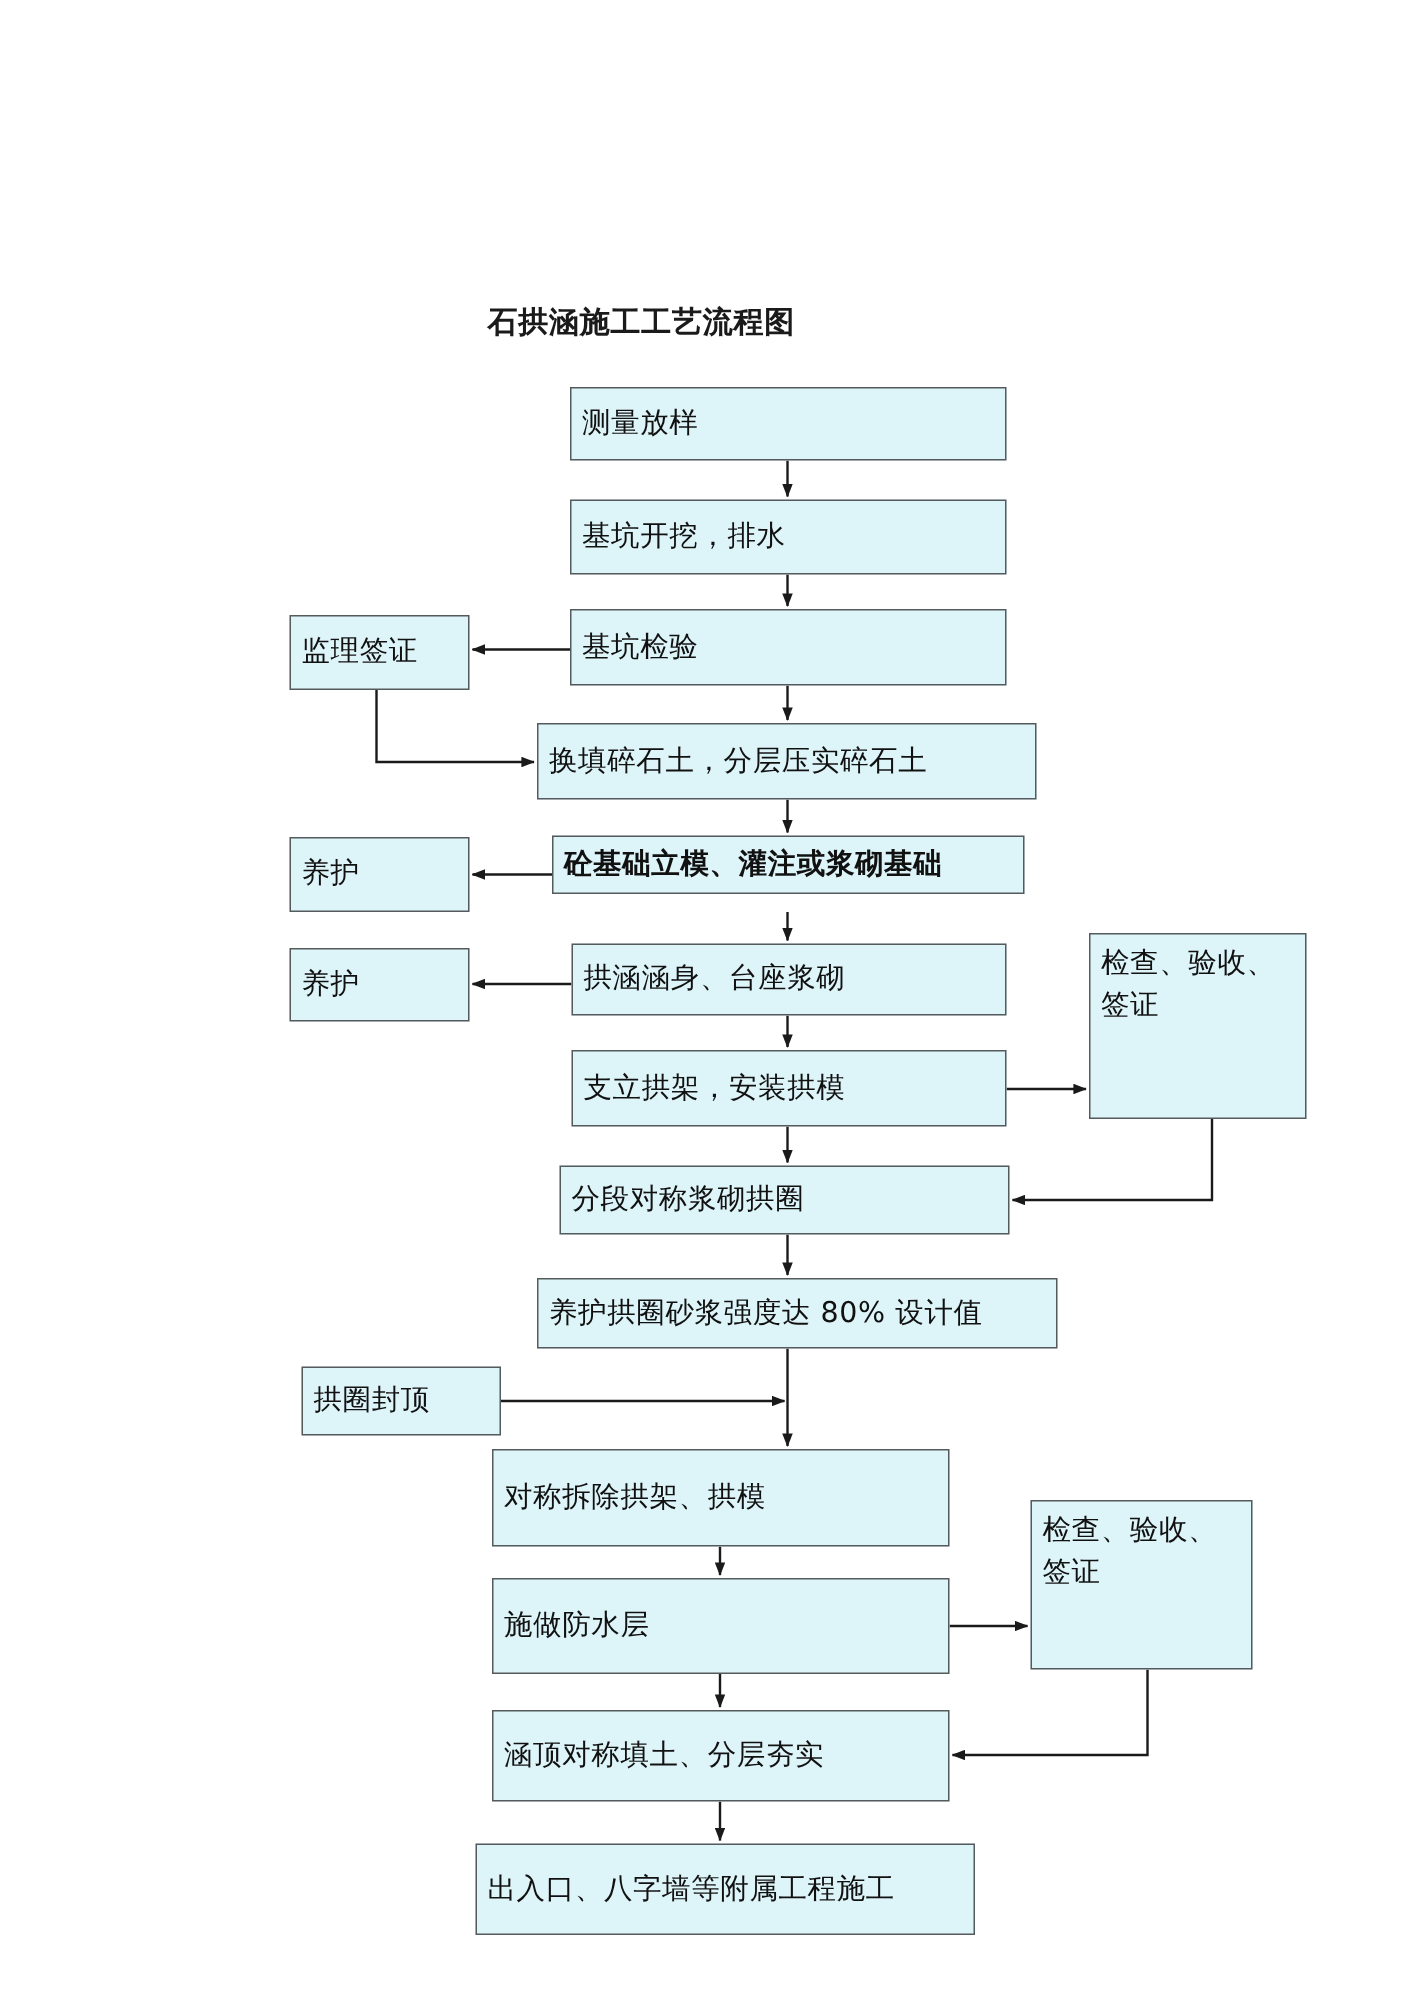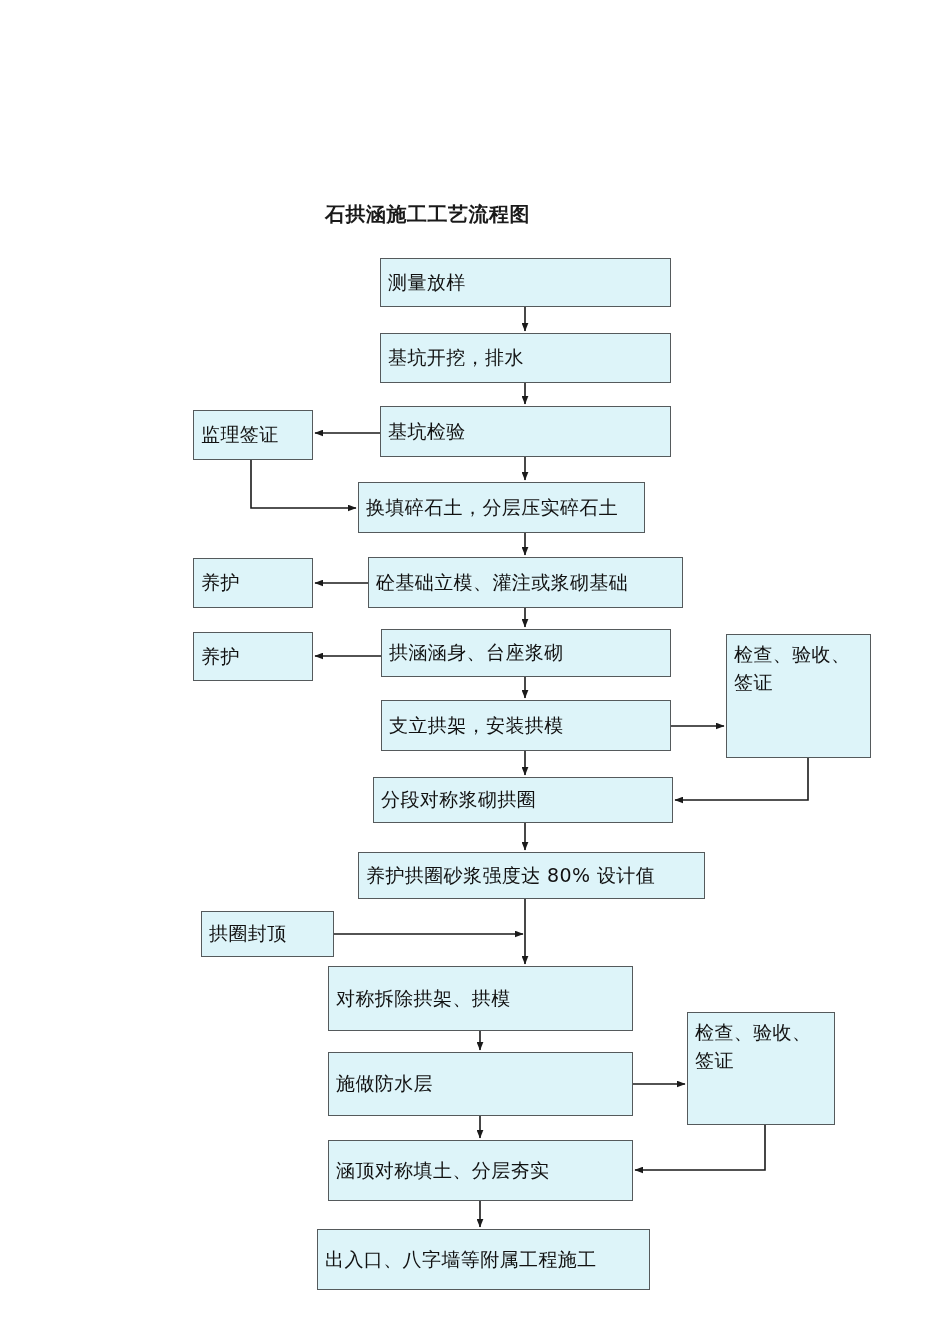--- a/index.html
+++ b/index.html
@@ -46,21 +46,20 @@
     color: #111111;
     font-size: 19px;
     line-height: 1.45;
     padding-left: 7px;
     padding-right: 16px;
     letter-spacing: 0.4px;
   }
   .node.multiline {
     align-items: flex-start;
     padding-top: 6px;
-    margin-top: 12px;
   }
   .node span {
     display: block;
   }
 </style>
 </head>
 <body>
 
 <div id="canvas">
 
@@ -125,25 +124,25 @@
     </div>
 
   <div class="node" style="left:380px; top:406px; width:291px; height:51px;">
       <span>基坑检验</span>
     </div>
 
   <div class="node" style="left:193px; top:410px; width:120px; height:50px;">
       <span>监理签证</span>
     </div>
 
-  <div class="node" style="left:358px; top:482px; width:287px; height:51px;text-align:right;">
+  <div class="node" style="left:358px; top:482px; width:333px; height:51px;text-align:right;">
       <span>换填碎石土，分层压实碎石土</span>
     </div>
 
-  <div class="node" style="left:368px; top:557px; width:315px; height:51px;">
+  <div class="node" style="left:368px; top:557px; width:315px; height:39px;font-weight:bold;">
       <span>砼基础立模、灌注或浆砌基础</span>
     </div>
 
   <div class="node" style="left:193px; top:558px; width:120px; height:50px;">
       <span>养护</span>
     </div>
 
   <div class="node" style="left:381px; top:629px; width:290px; height:48px;">
       <span>拱涵涵身、台座浆砌</span>
     </div>

